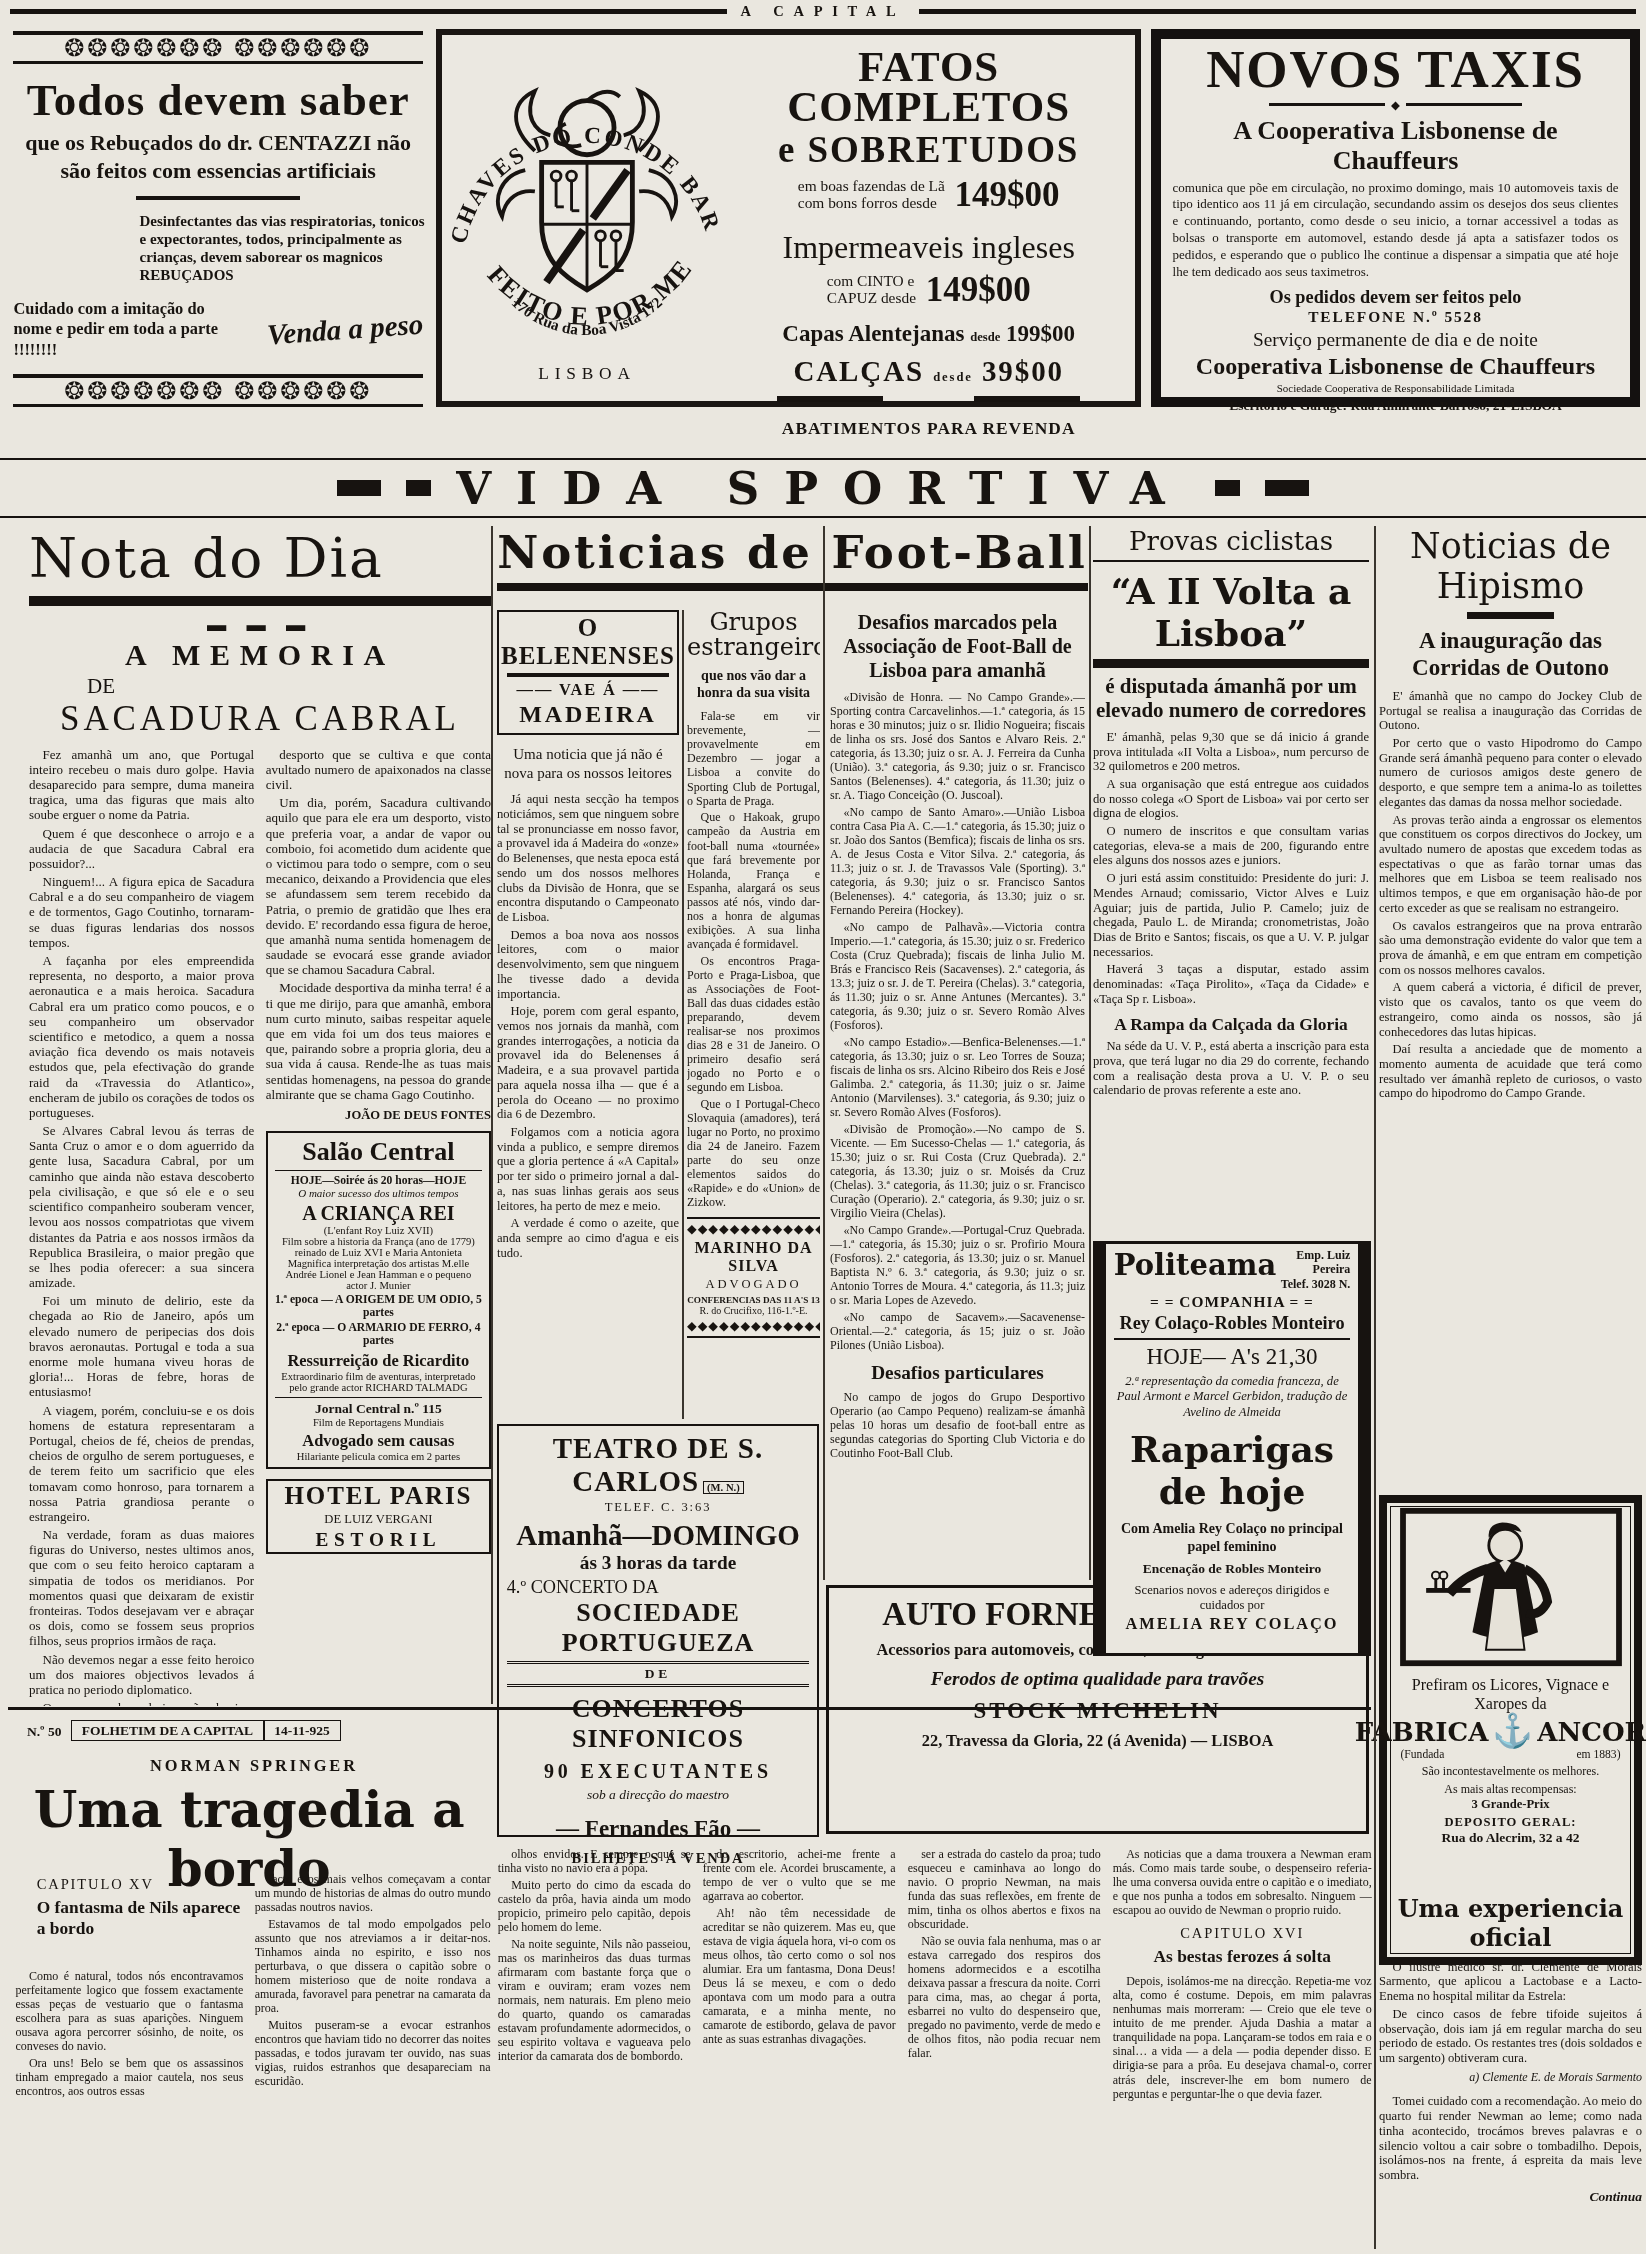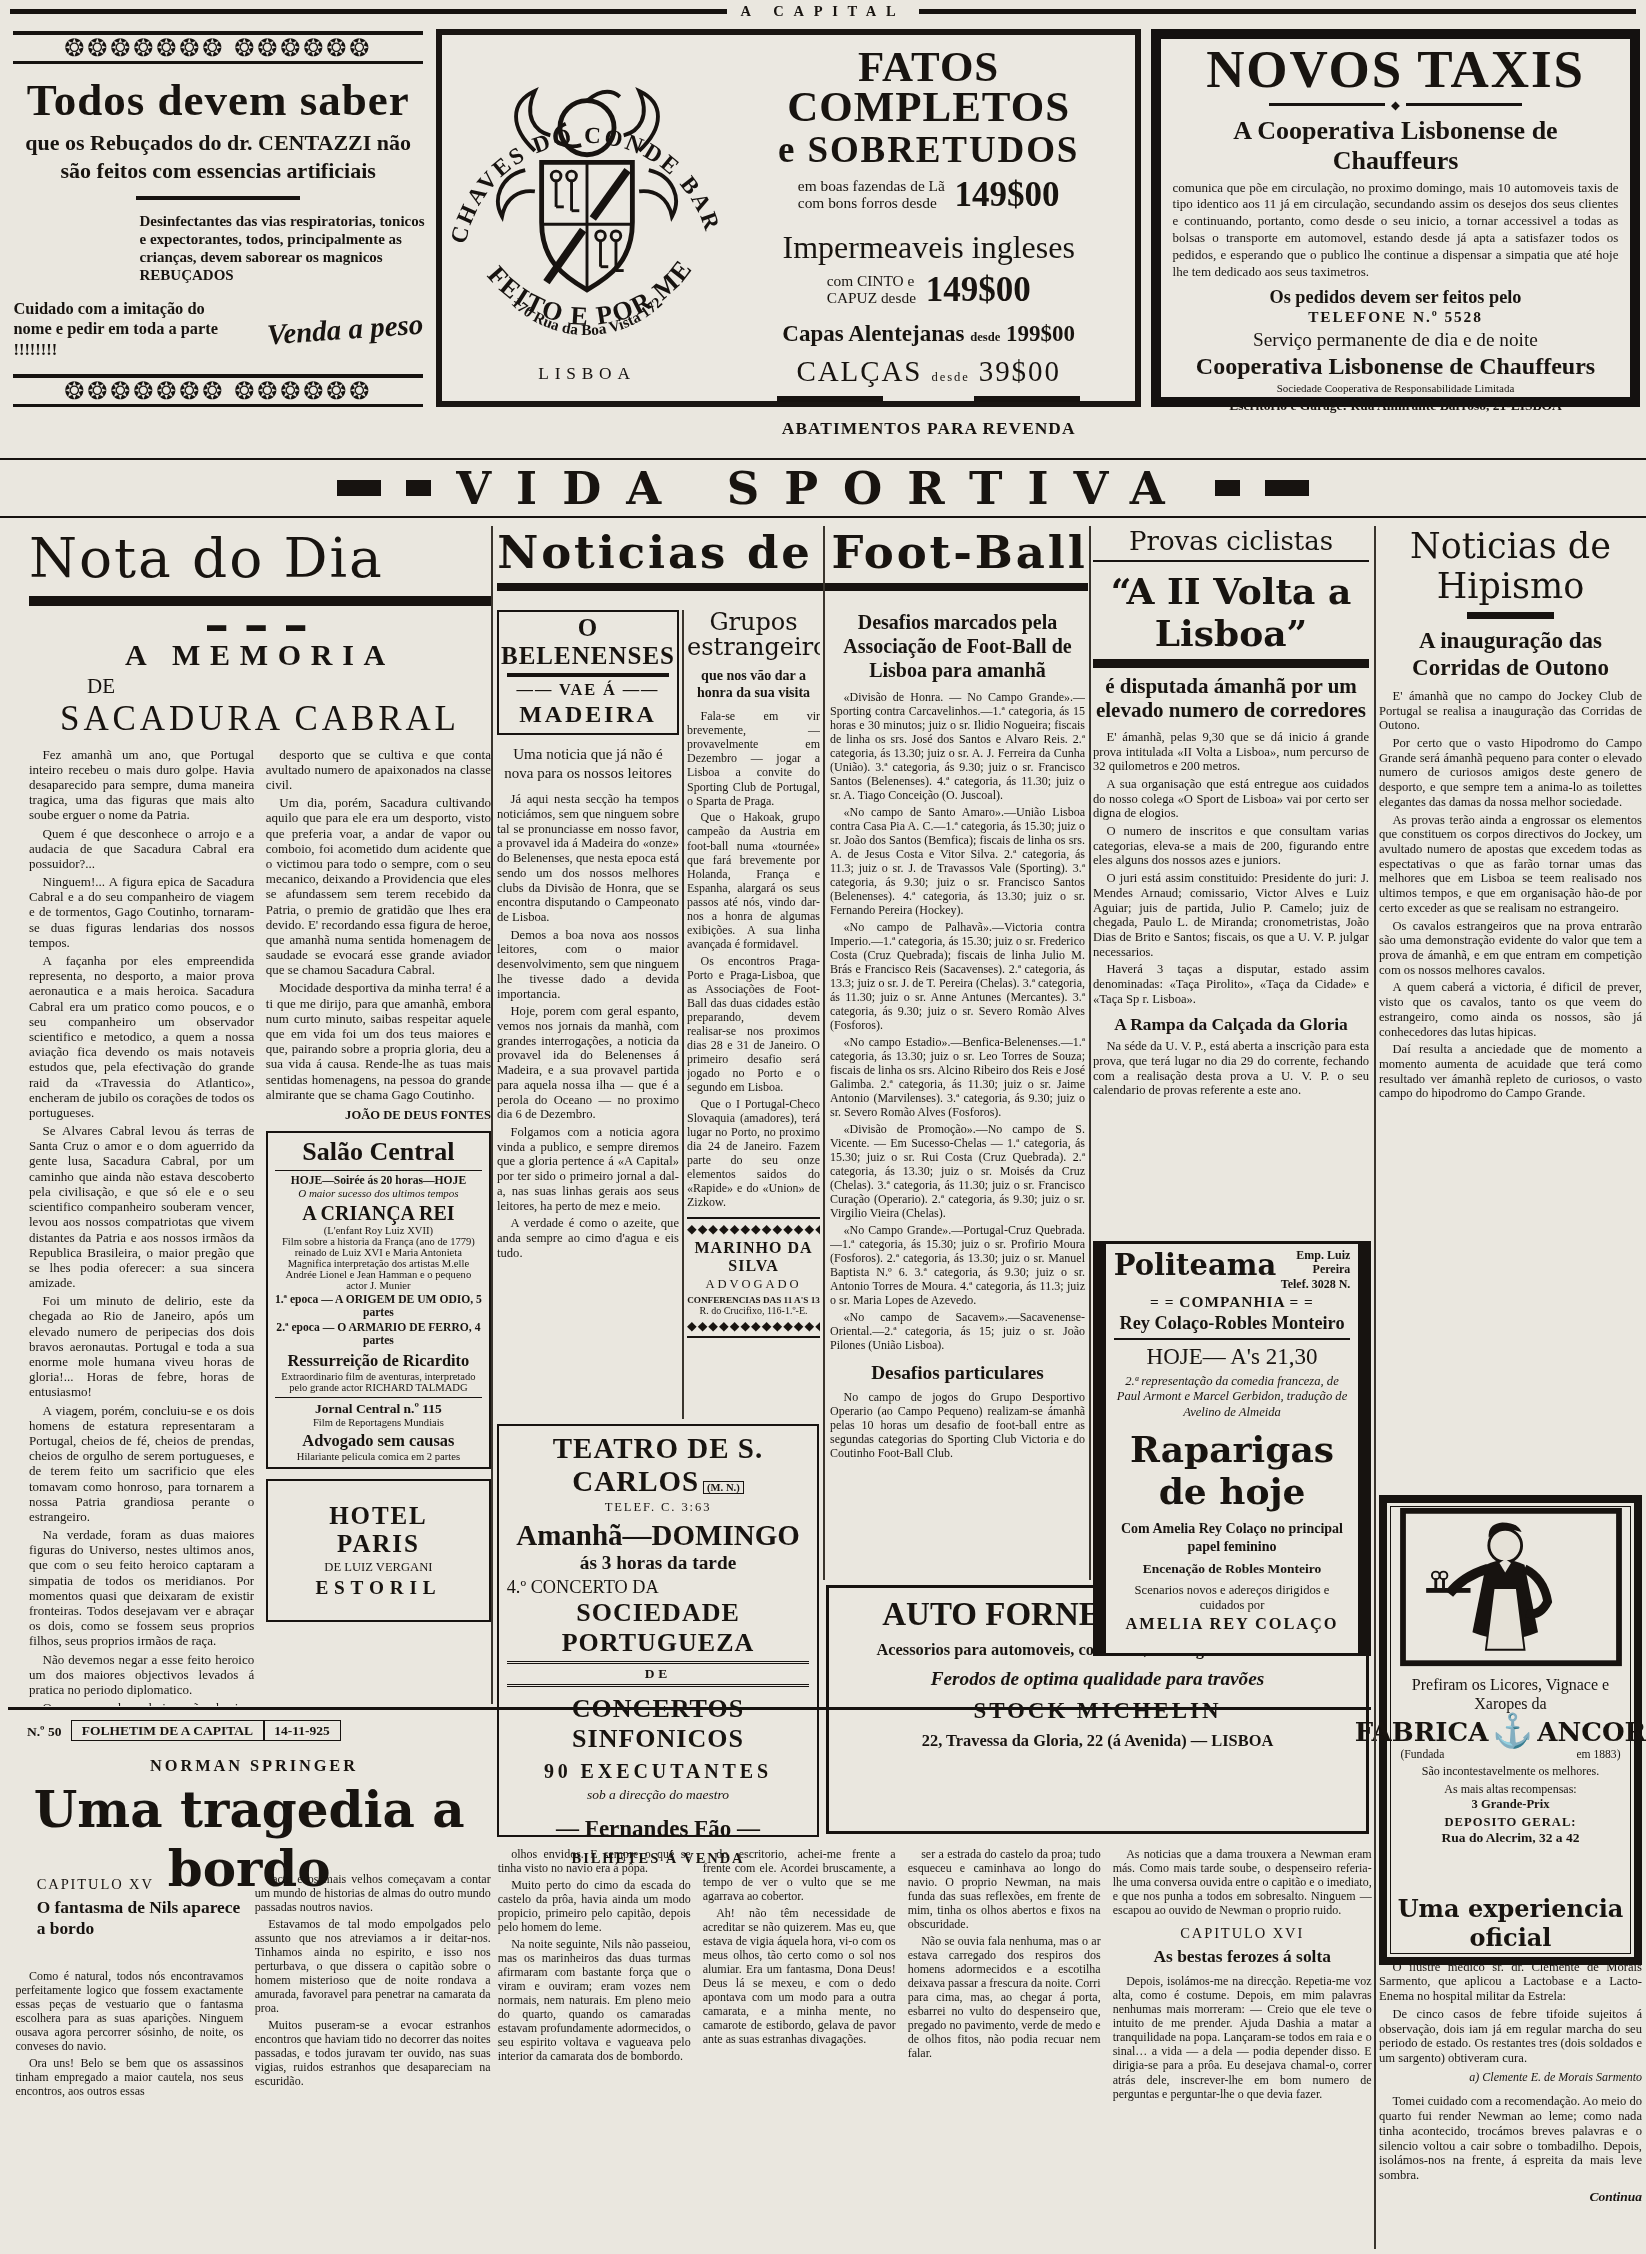--- a/index.html
+++ b/index.html
@@ -27,21 +27,21 @@
   .crest{width:290px;position:relative;}
   .adM-right{flex:1;padding:5.8px 9.7px 3.9px 0;box-sizing:border-box;text-align:center;}
   .fat1{font-size:43px;font-weight:bold;letter-spacing:1px;line-height:.95;margin-top:5.8px;font-family:"Liberation Serif",serif;}
   .fat2{font-size:37px;font-weight:bold;letter-spacing:1.9px;}
   .prline{display:flex;justify-content:center;align-items:center;gap:9.7px;margin-top:3.9px;}
   .prsm{font-size:15.4px;text-align:left;line-height:1.1;}
   .prbig{font-size:35px;font-weight:bold;}
   .imper{font-size:32px;margin-top:13.5px;}
   .capas{font-size:23px;font-weight:bold;margin-top:11.6px;}
   .desde{font-size:12.6px;}
-  .calcas{font-size:29px;font-weight:normal;letter-spacing:1.9px;text-align:center;}
+  .calcas{font-size:29px;font-weight:bold;letter-spacing:1.9px;text-align:center;}
   .abat{font-size:17.4px;font-weight:bold;letter-spacing:1px;margin-top:16px;}
   .tworule{display:flex;justify-content:space-around;margin-top:7.7px;}
   .tworule div{width:106px;height:6.8px;background:#171310;}
   .adR{left:1151px;top:29px;width:489px;height:378px;border:10.6px solid #141110;box-sizing:border-box;padding:3.9px 11.6px;text-align:center;background:#ebe8e1;}
   .taxi-title{font-size:53px;font-weight:bold;letter-spacing:1.9px;line-height:1;}
   .orn{display:flex;align-items:center;justify-content:center;gap:5.8px;margin:1.9px 0 3.9px;}
   .orn .l{width:116px;height:2.9px;background:#171310;}
   .orn .d{font-size:11.6px;}
   .taxi-co{font-size:26px;font-weight:bold;margin-bottom:3.9px;}
   .taxi-body{font-size:13px;text-align:justify;line-height:1.3;}
@@ -70,21 +70,21 @@
   .sig{text-align:right;font-size:12.6px;font-weight:bold;margin:5.8px 0;}
   .salao{border:2.9px solid #171310;padding:4.8px 6.8px;margin-top:7.7px;text-align:center;}
   .salao-t{font-size:26px;font-weight:bold;}
   .salao .l1{font-size:11.6px;font-weight:bold;border-top:1.9px solid #171310;margin-top:2.9px;padding-top:2.9px;}
   .salao .l2{font-size:11px;font-style:italic;}
   .salao .film{font-size:20px;font-weight:bold;margin-top:2.9px;}
   .salao .fs{font-size:10.6px;}
   .salao .ep{font-size:11.6px;font-weight:bold;margin-top:1.9px;}
   .salao .film2{font-size:16.4px;font-weight:bold;margin-top:3.9px;}
   .salao .jn{font-size:13.5px;font-weight:bold;border-top:1.9px solid #171310;margin-top:3.9px;padding-top:2.9px;}
-  .hotel{border:2.9px solid #171310;padding:21px;margin-top:9.7px;text-align:center;}
+  .hotel{border:2.9px solid #171310;padding:1px;margin-top:9.7px;text-align:center;}
   .hotel .t{font-size:25px;font-weight:bold;letter-spacing:1.9px;}
   .hotel .s{font-size:12.6px;margin-top:1.9px;}
   .hotel .c{font-size:19.3px;font-weight:bold;letter-spacing:5.8px;margin-top:1.9px;}
   
   .footHead{left:497px;top:526px;width:591px;height:75px;text-align:center;}
   .footHead .t{font-size:45px;font-weight:bold;letter-spacing:2.9px;font-family:"DejaVu Serif",serif;}
   .footHead .r{height:7.7px;background:#171310;margin-top:3.9px;}
   .col2{left:497px;top:610px;width:182px;height:809px;overflow:hidden;font-size:12.6px;}
   .belbox{border:2.9px solid #171310;text-align:center;padding:1.9px 1.9px 4.8px;}
   .belbox .t{font-size:25px;font-weight:bold;letter-spacing:1px;}

